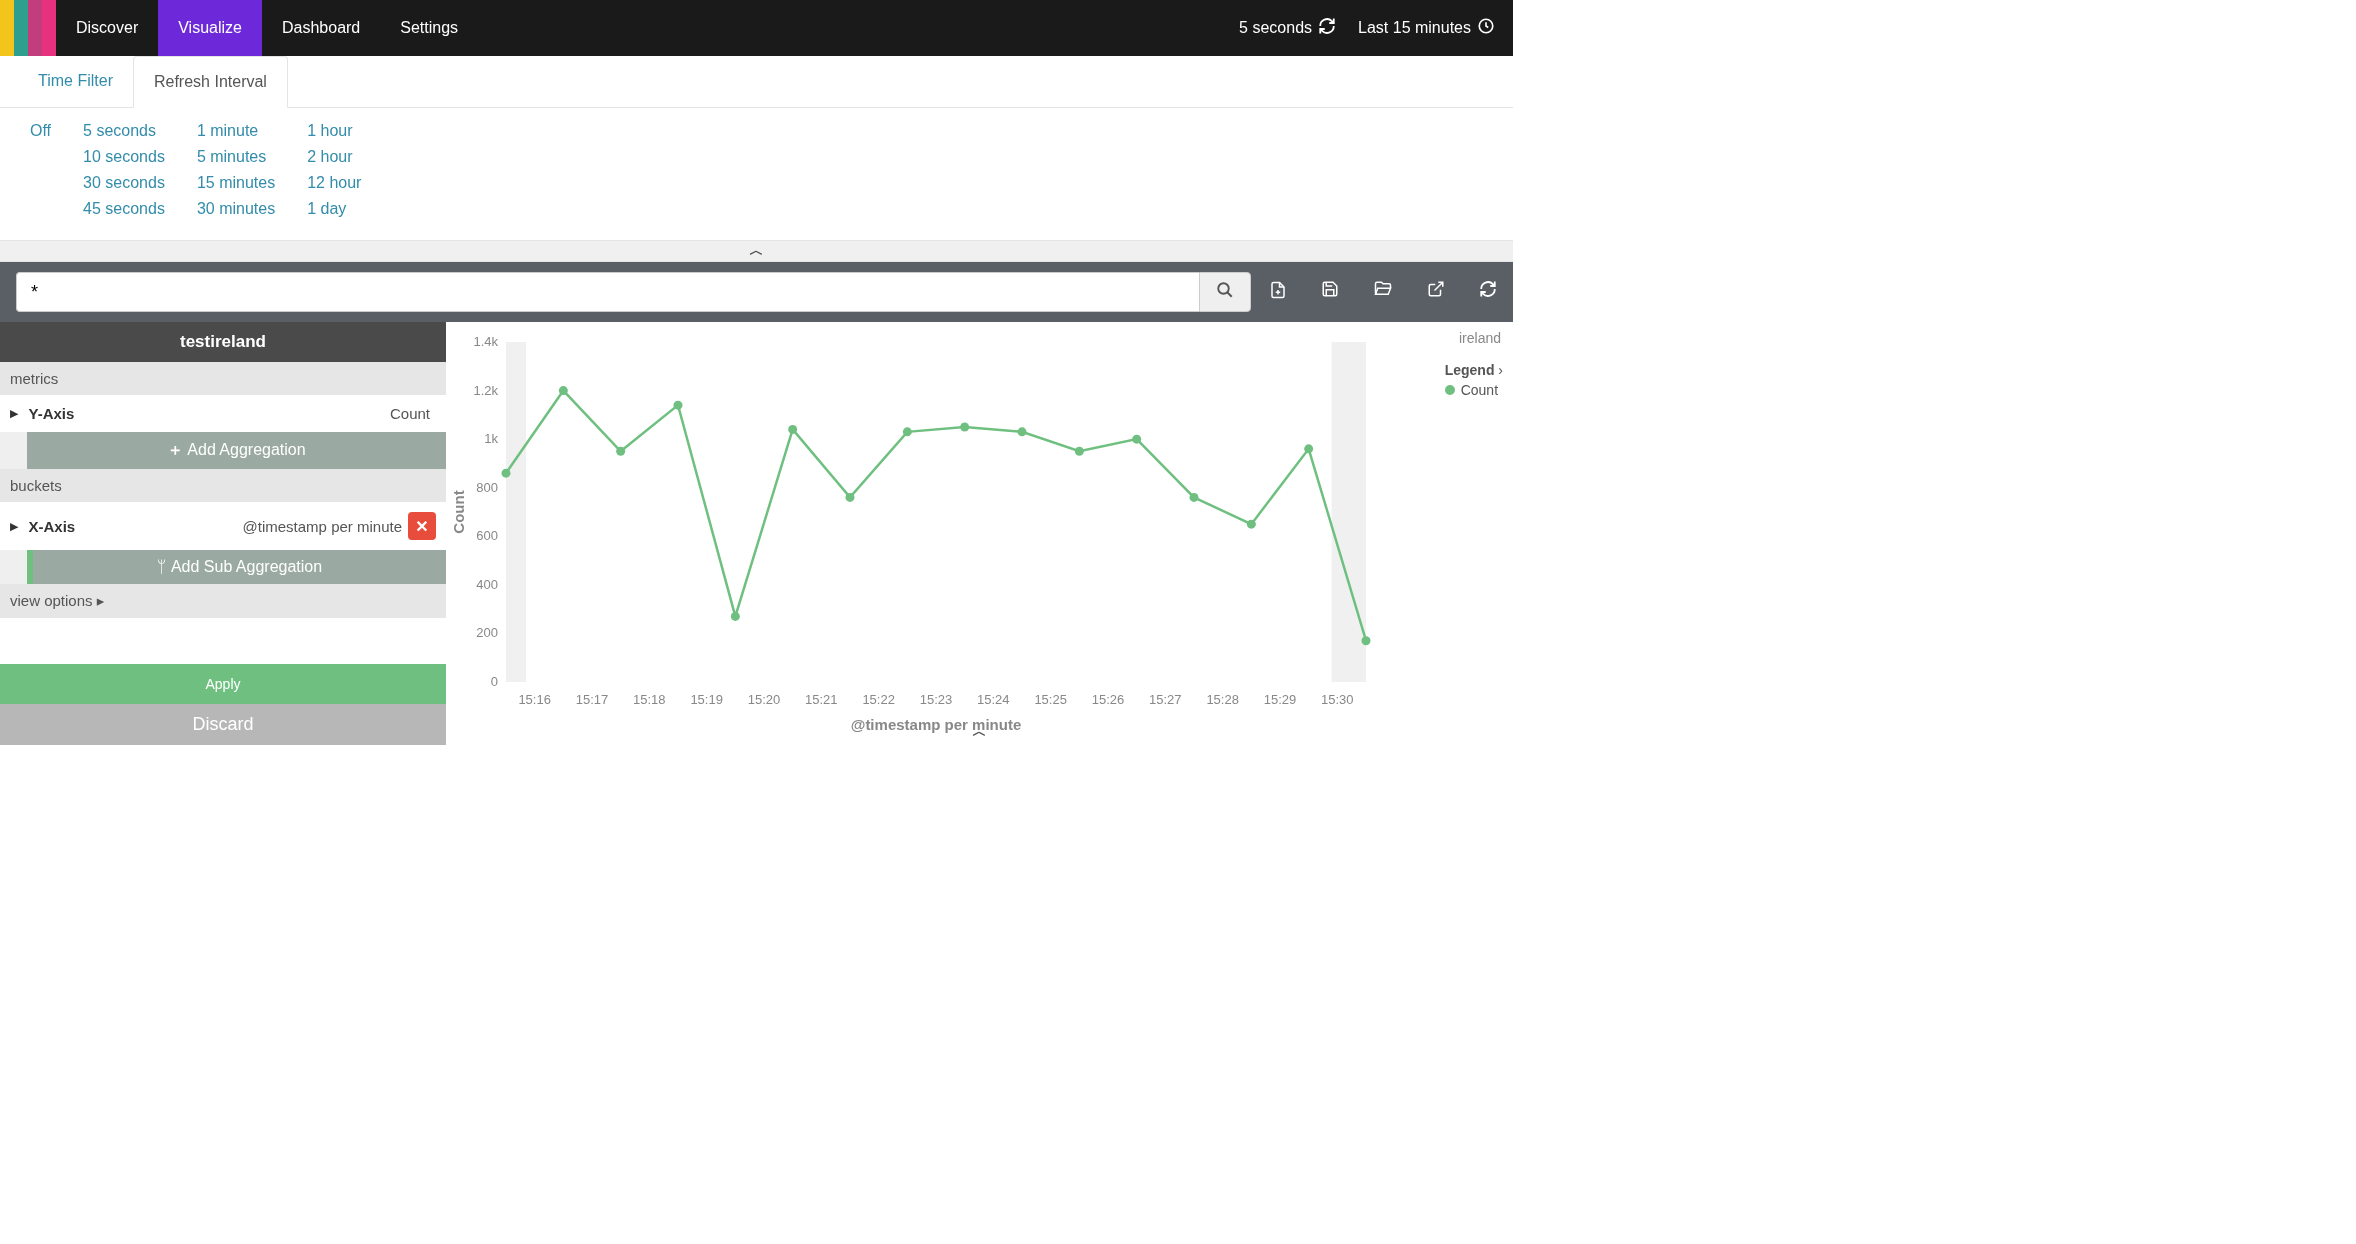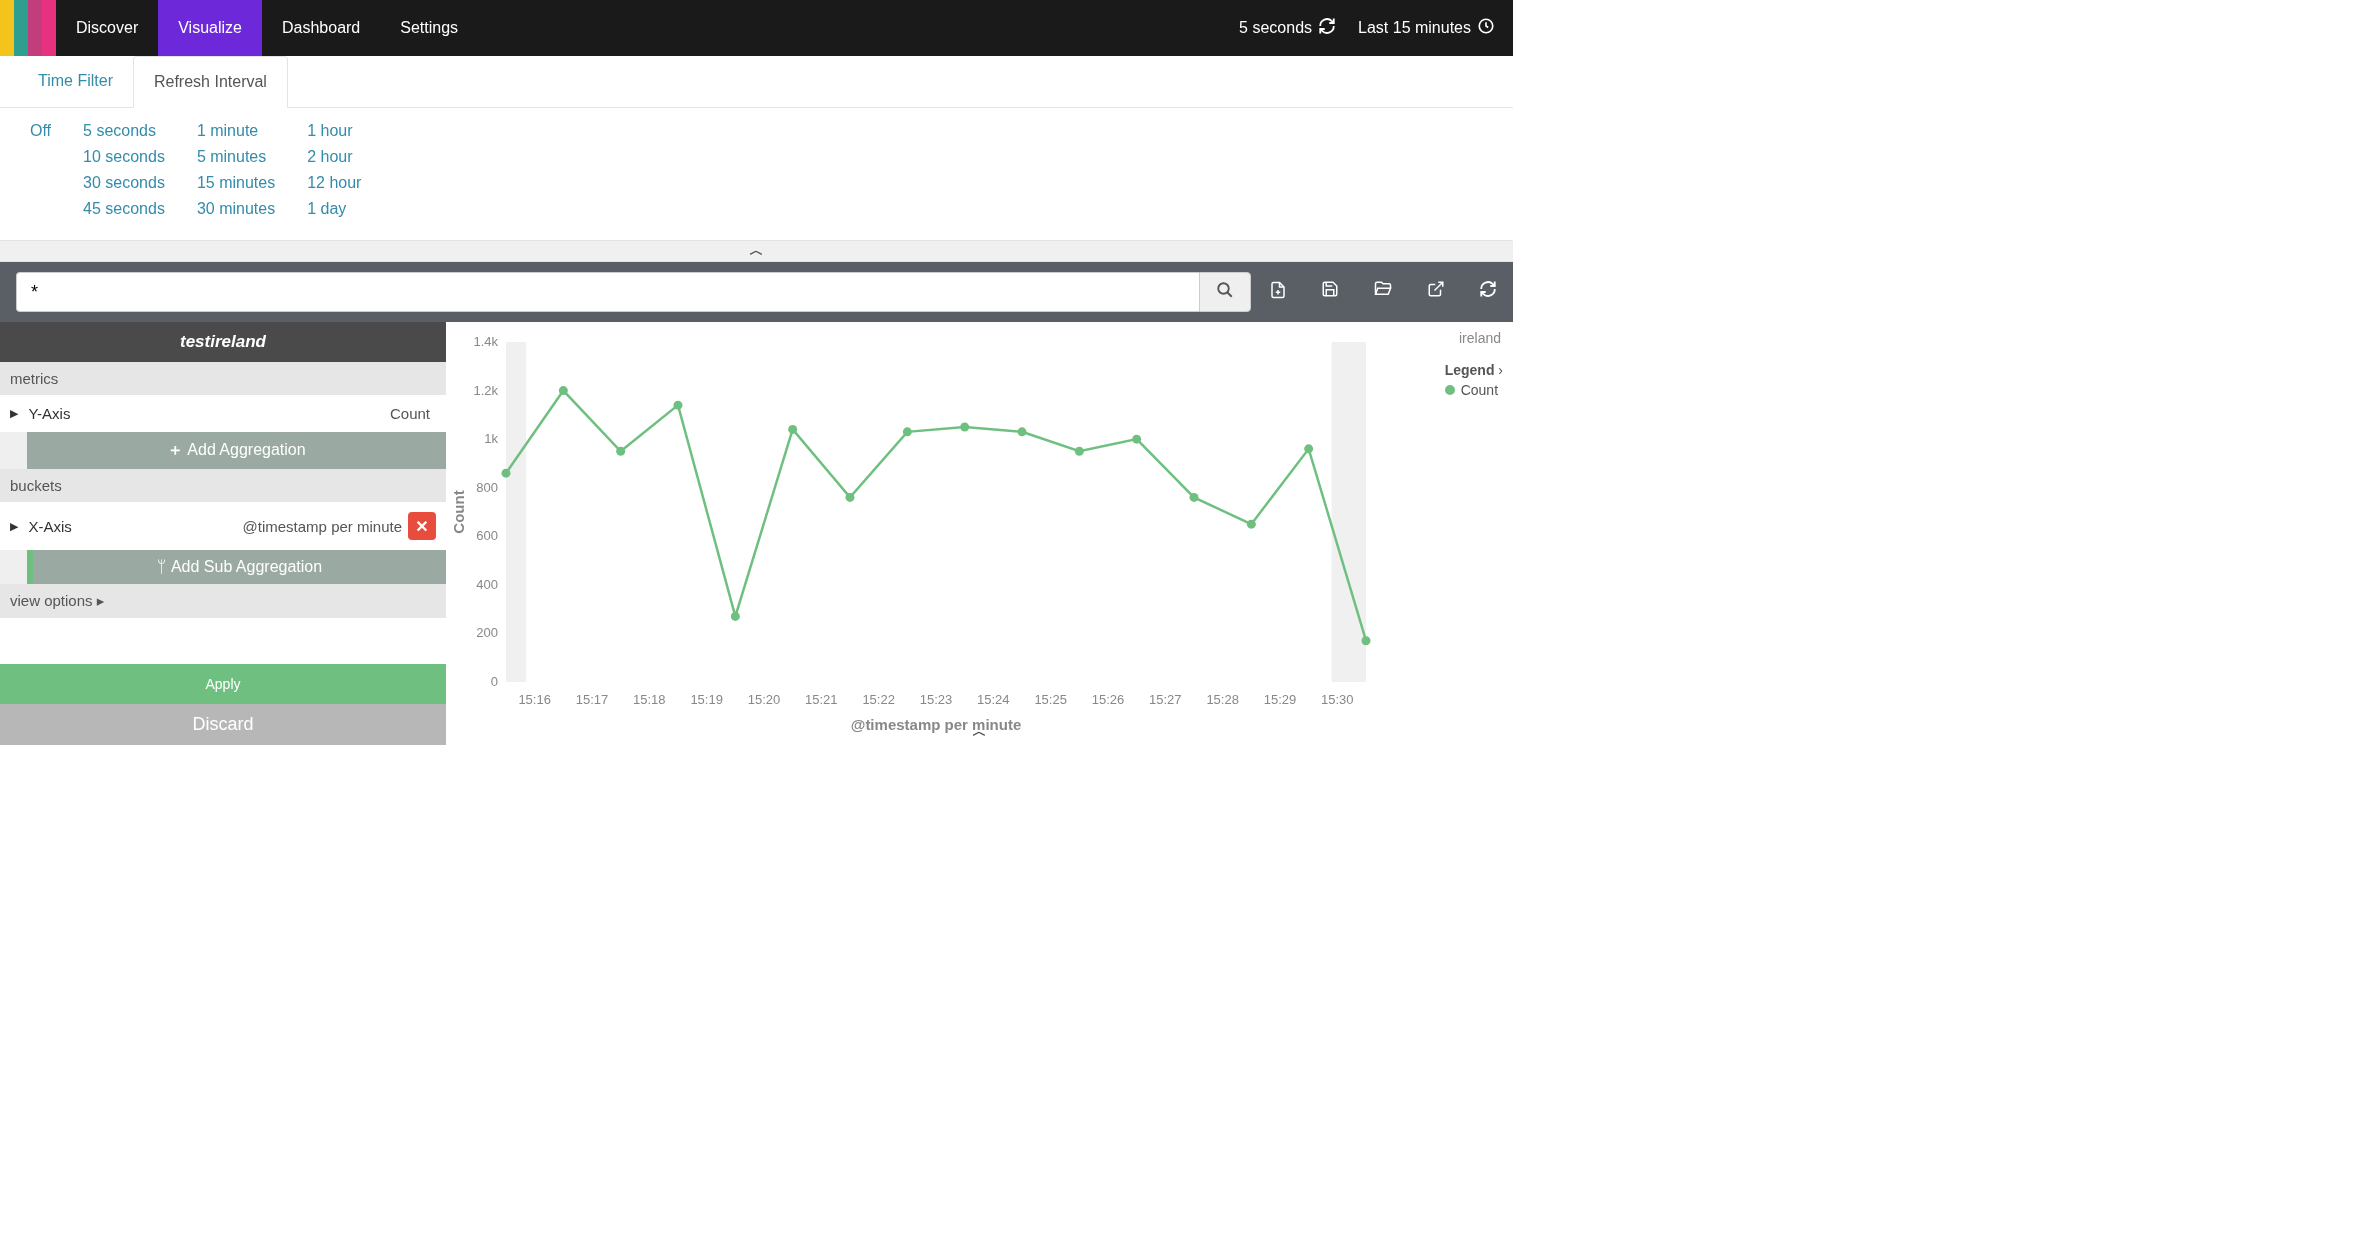--- a/index.html
+++ b/index.html
@@ -33,25 +33,25 @@
 .toolbar { background:#5a5f66; display:flex; align-items:center; padding:10px 16px; gap:18px; }
 .search-wrap { flex:1; display:flex; }
 .search-input { flex:1; height:40px; padding:0 14px; font-size:18px; border:1px solid #ccc; border-right:none; border-radius:4px 0 0 4px; outline:none; background:#fff; }
 .search-btn { width:52px; background:#efefef; border:1px solid #ccc; border-radius:0 4px 4px 0; display:flex; align-items:center; justify-content:center; cursor:pointer; font-size:17px; }
 .tool-icons { display:flex; gap:34px; color:#fff; font-size:18px; }
 .tool-icon { cursor:pointer; display:flex; }
 
 
 .main { display:flex; }
 .sidebar { width:446px; background:#efefef; display:flex; flex-direction:column; }
-.sidebar-title { background:#4a4a4a; color:#fff; font-weight:bold; text-align:center; padding:10px 0; font-size:17px;font-style:italic; }
+.sidebar-title { background:#4a4a4a; color:#fff; font-weight:bold; text-align:center; padding:10px 0; font-size:17px; }
 .section-label { background:#e6e6e6; padding:8px 10px; font-size:15px; color:#555; }
 .agg-row { background:#fff; display:flex; align-items:center; padding:10px 10px; font-size:15px; }
 .tri { font-size:11px; margin-right:10px; }
-.agg-title { font-weight:normal; }
+.agg-title { font-weight:bold; }
 .agg-spacer { flex:1; }
 .agg-right { color:#555; margin-right:6px; }
 .delete-btn { background:#e74c3c; color:#fff; width:28px; height:28px; border-radius:4px; display:flex; align-items:center; justify-content:center; font-weight:bold; cursor:pointer; font-size:16px; }
 .add-bar { background:#9aaaa3; color:#fff; text-align:center; padding:8px 0; cursor:pointer; font-size:16px;margin-left:27px; }
 .add-bar .plus { font-weight:bold; margin-right:4px; }
 .sub-add-bar { border-left:6px solid #6fc080; }
 .view-options { background:#e6e6e6; padding:8px 10px; color:#555; cursor:pointer; }
 .sidebar-fill { flex:1; background:#fff; }
 .apply-btn { background:#6fc080; color:#fff; text-align:center; padding:12px 0; font-size:14px; cursor:pointer; }
 .discard-btn { background:#b7b7b7; color:#fff; text-align:center; padding:10px 12px; font-size:18px; cursor:pointer; }

